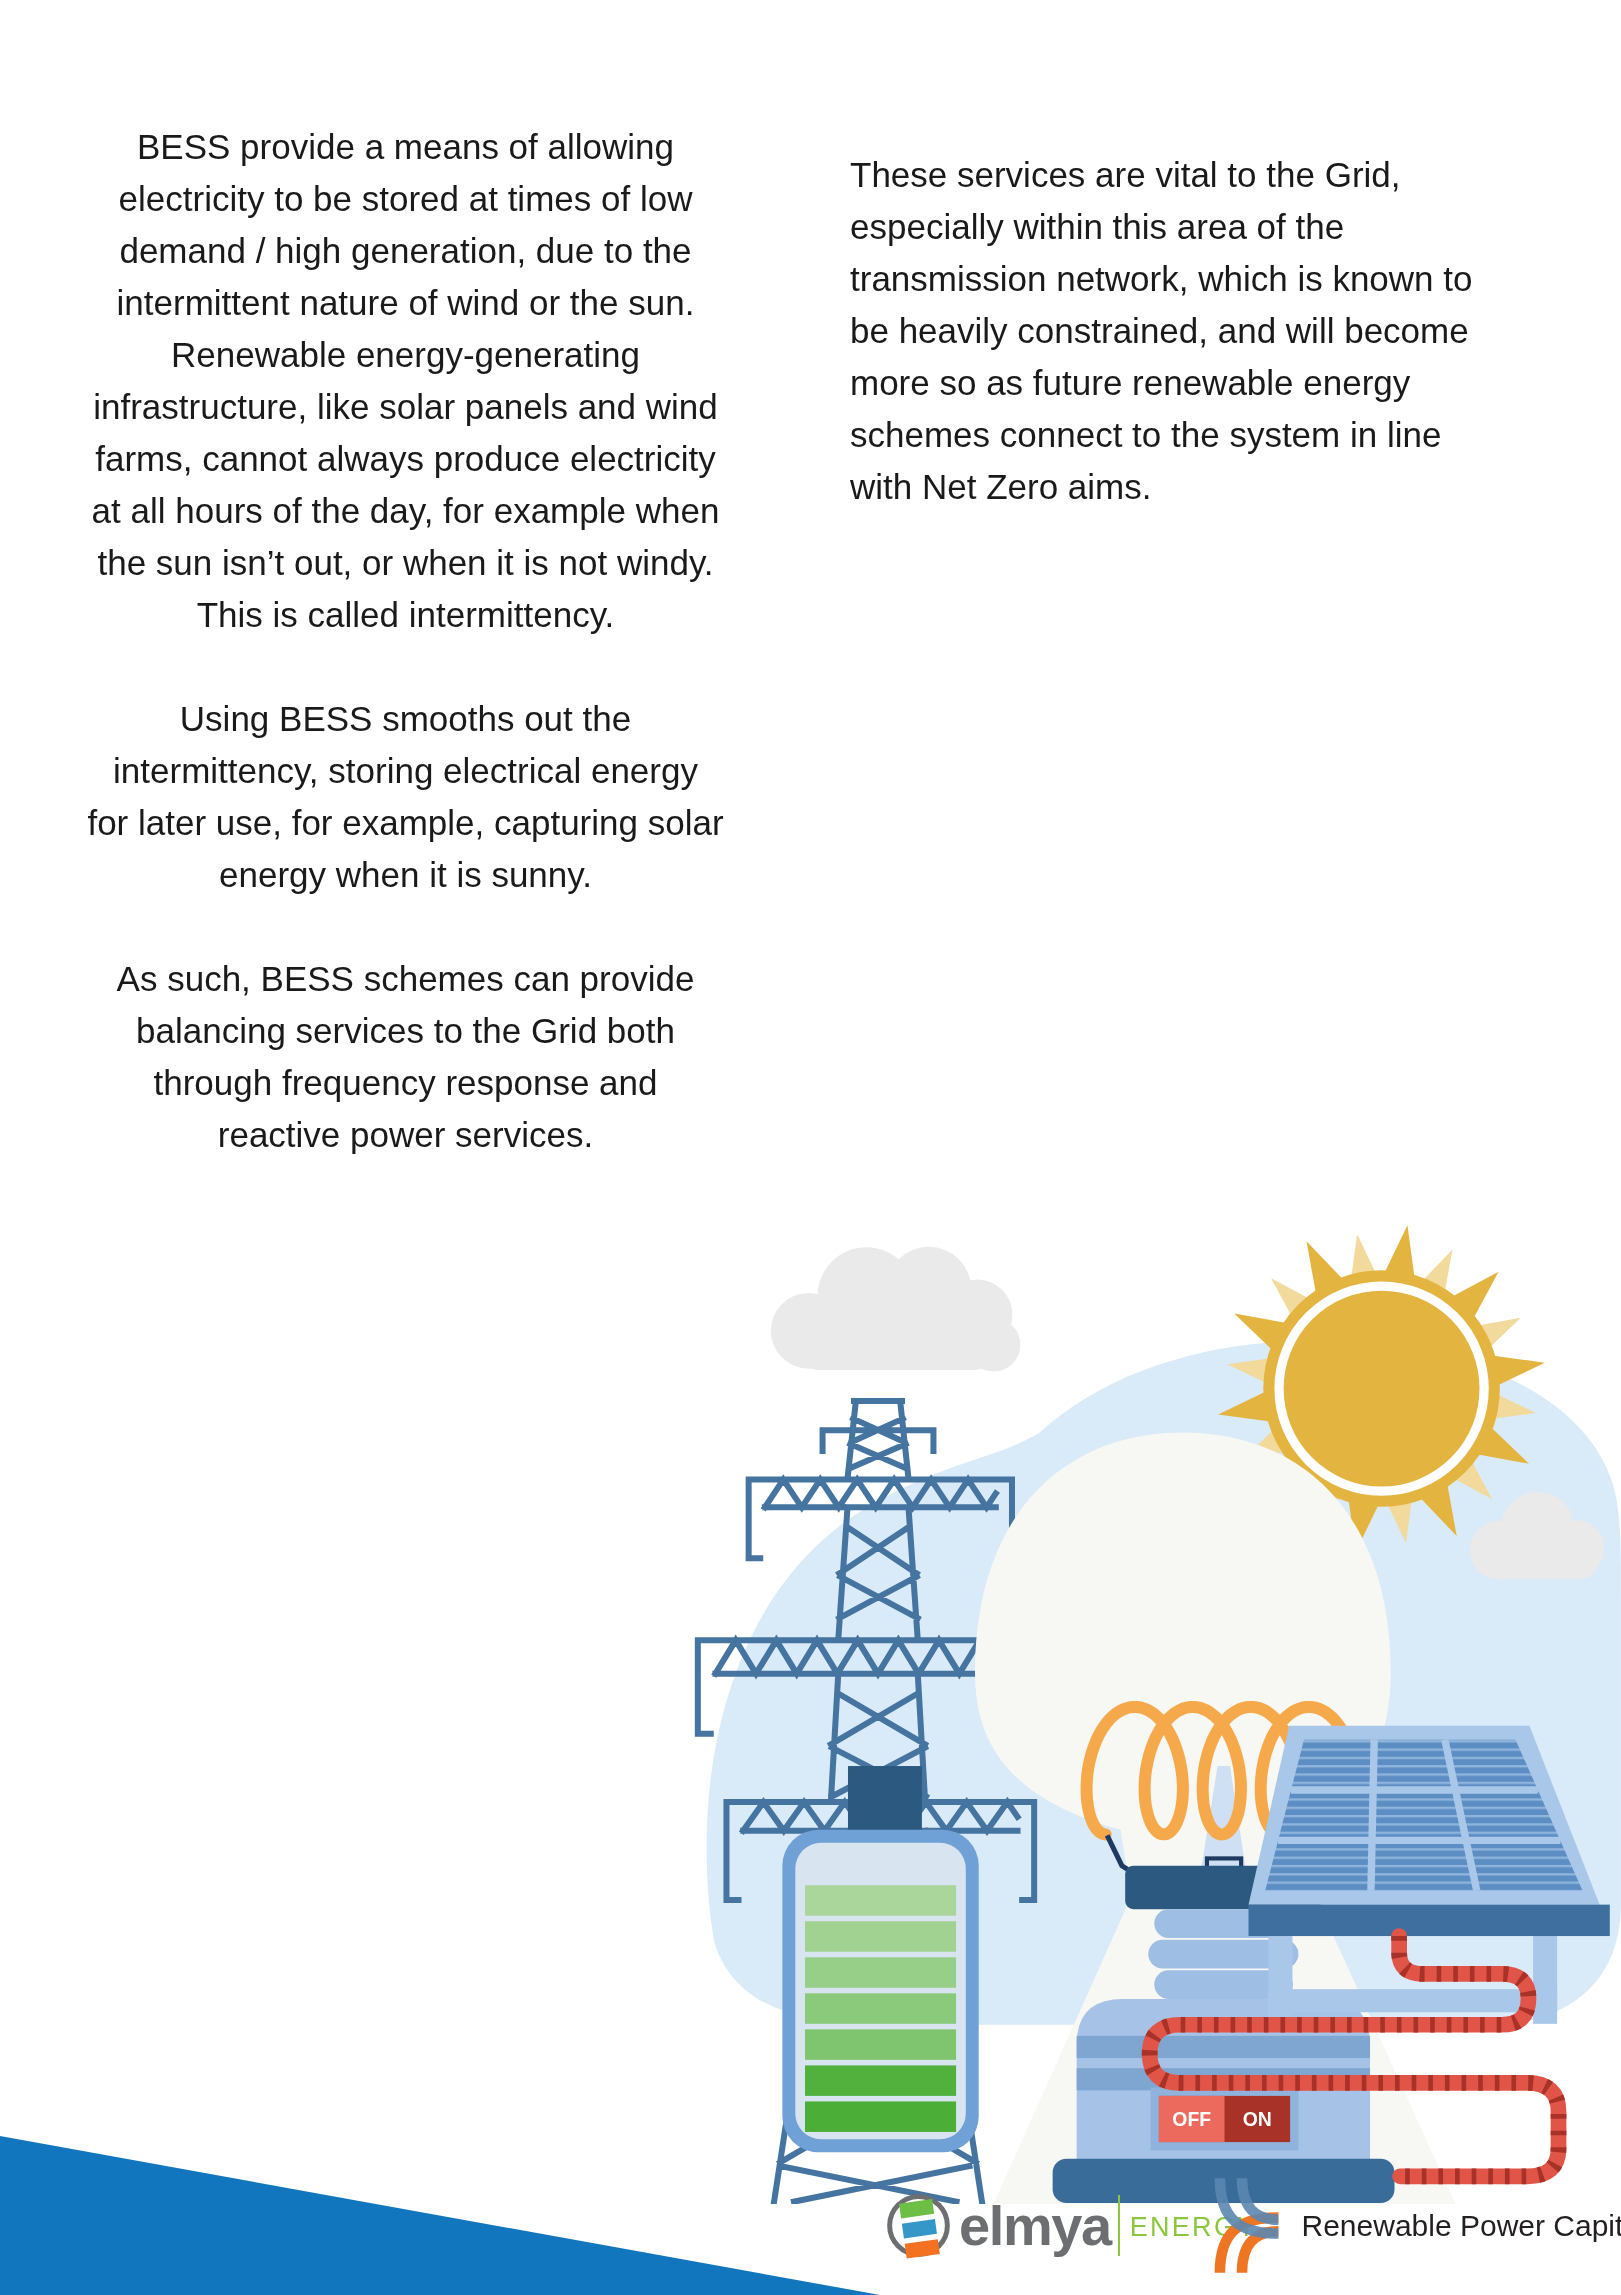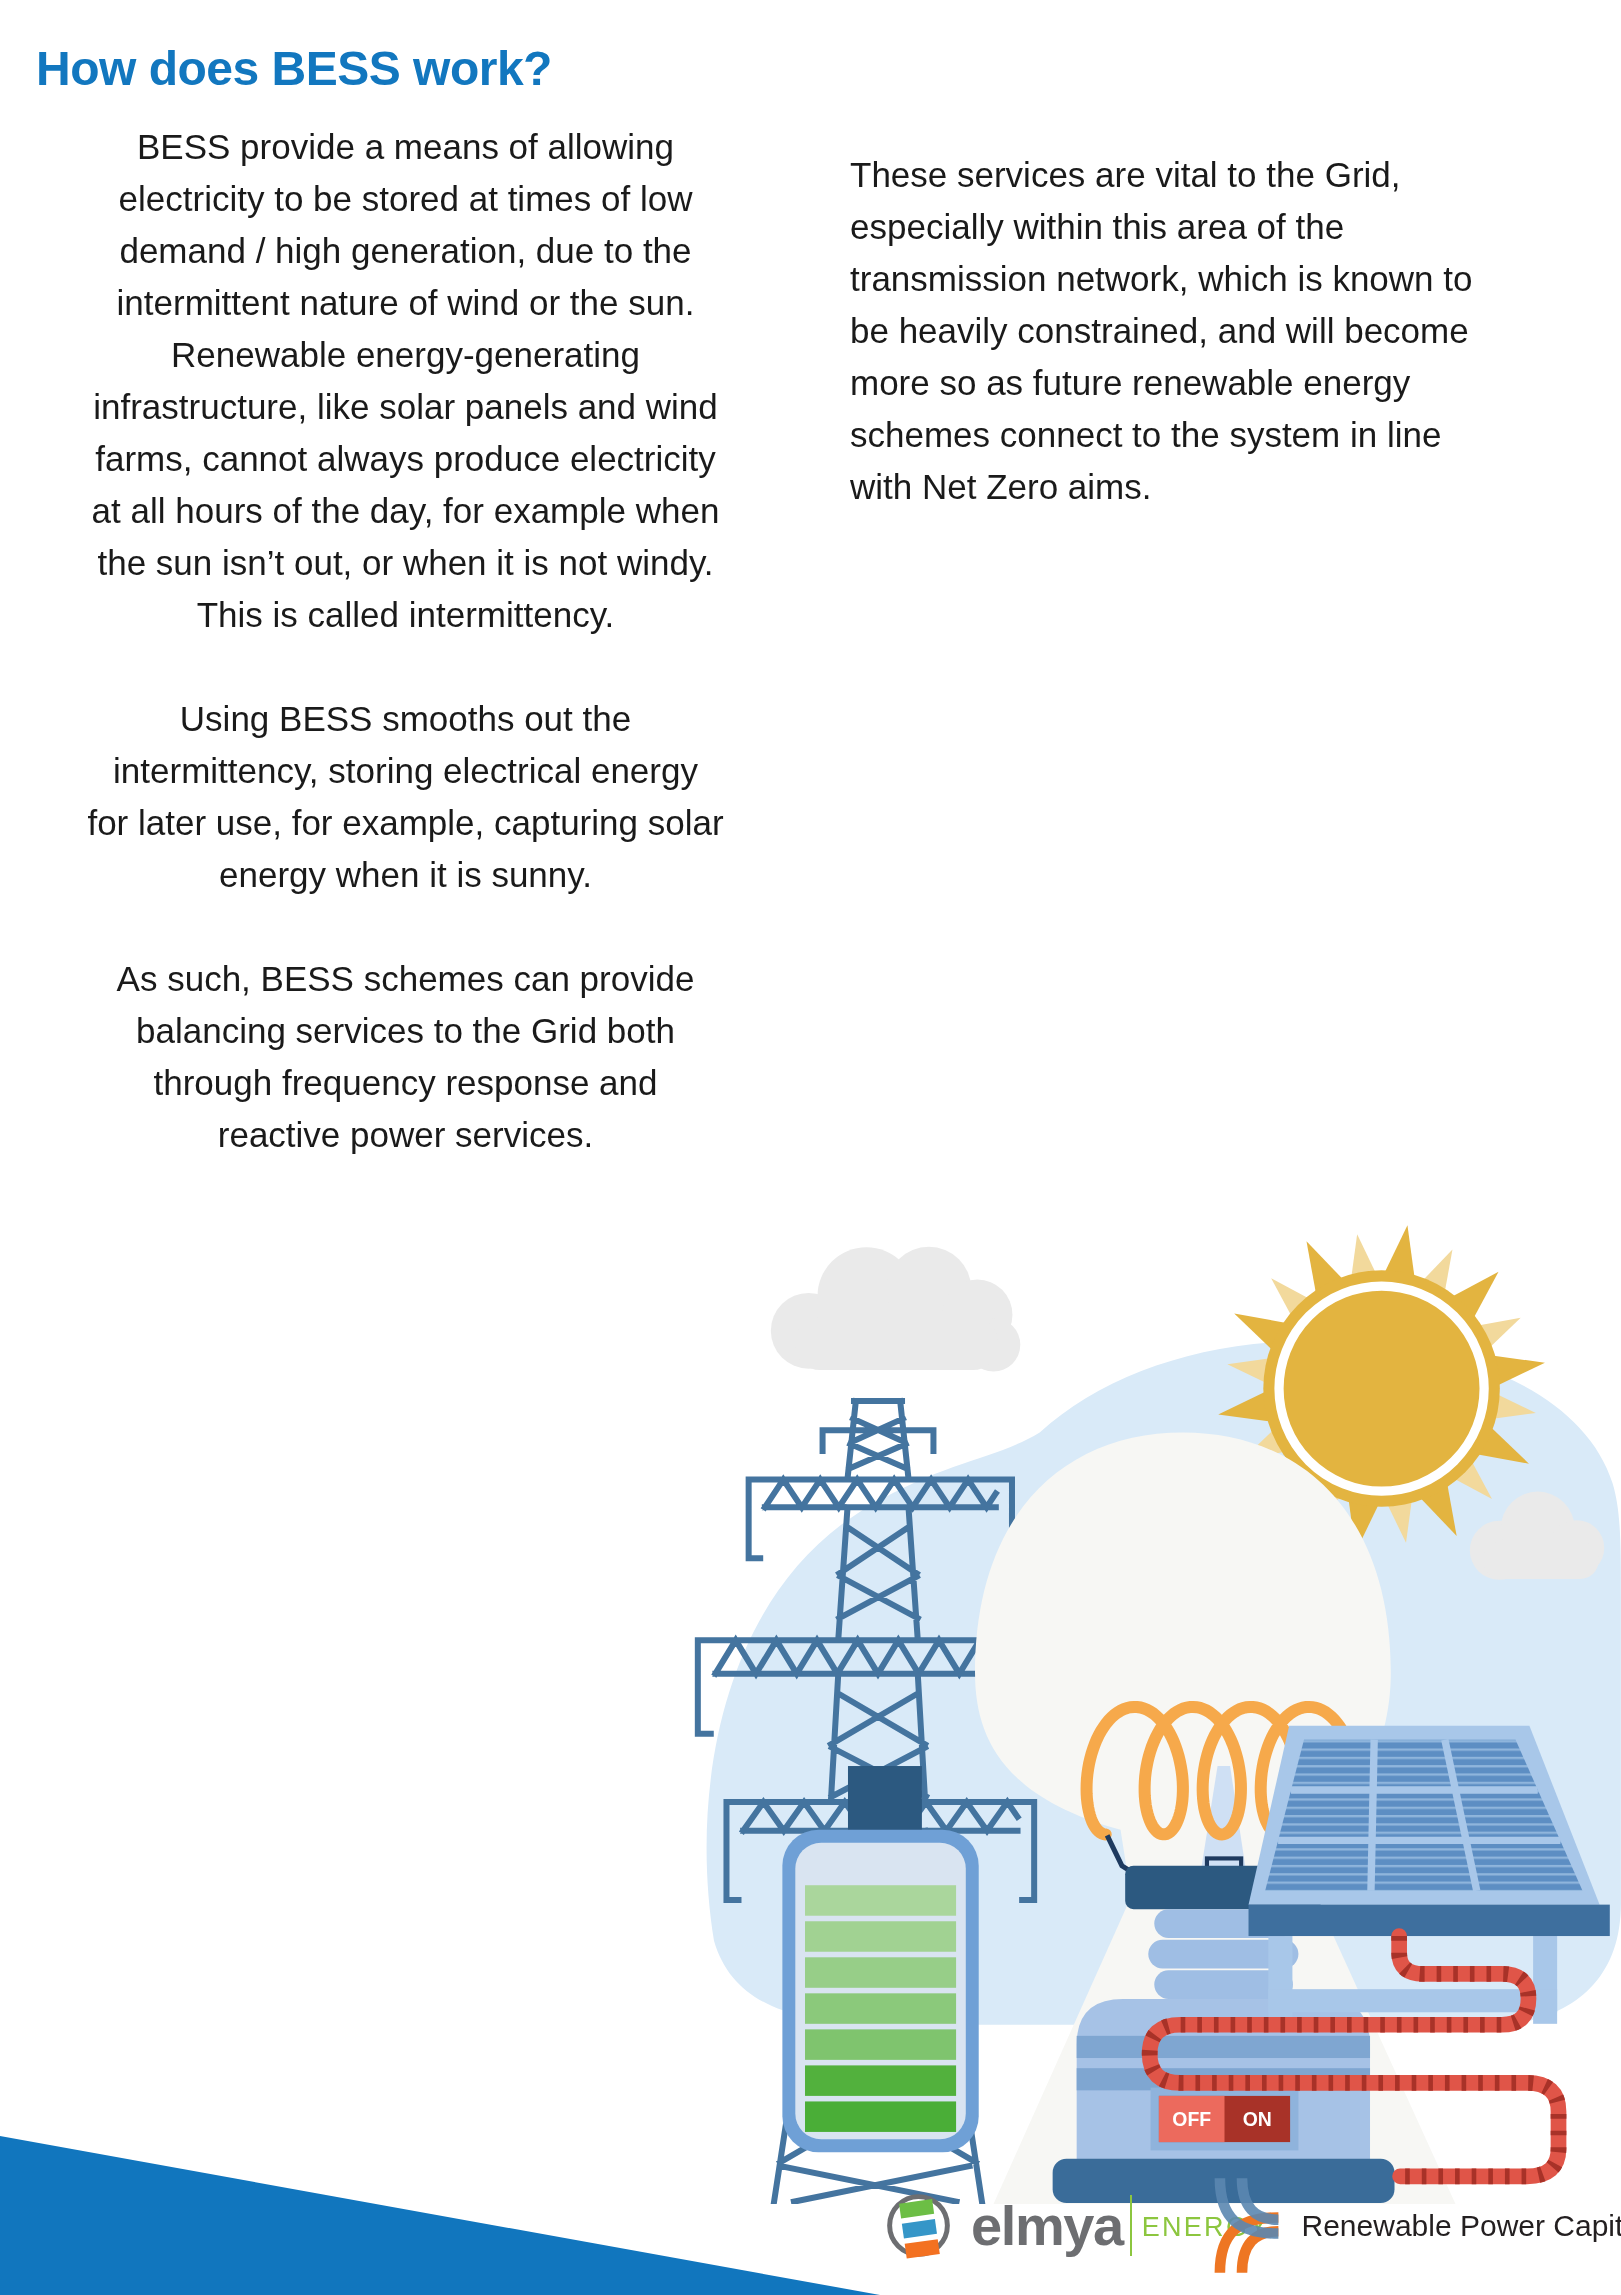--- a/index.html
+++ b/index.html
@@ -23,34 +23,33 @@
   .illustration{position:absolute; left:670px; top:1183px; width:951px; height:1021px;}
 
   .footer-wedge{
     position:absolute; left:0; bottom:0; width:880px; height:159px;
     background:var(--c-band);
     clip-path:polygon(0 0, 100% 100%, 0 100%);
   }
 
   .brand-row{position:absolute; display:flex; align-items:center;}
   .elmya-row{left:878px; top:2185px; height:81px;}
-  .elmya-word{font-size:56px; font-weight:bold; letter-spacing:-1.4px; color:var(--c-elmya_gray); margin-left:12px;}
+  .elmya-word{font-size:56px; font-weight:bold; letter-spacing:-1.4px; color:var(--c-elmya_gray); }
   .elmya-divider{width:2.3px; height:61px; background:var(--c-elmya_green); margin:0 9.2px 0 7.4px;}
   .elmya-energy{font-size:27px; letter-spacing:2.3px; color:var(--c-elmya_green); margin-top:3.7px;}
   .rpc-row{left:1207px; top:2176px; height:99px;}
   .rpc-name{font-size:30px; letter-spacing:0px; color:var(--c-rpc_text); margin-left:18.5px; white-space:nowrap;}
 
   svg text{font-family:"Liberation Sans", sans-serif;}
 </style>
 </head>
 <body>
 
 <div id="page">
 
-  <h1 class="page-title">How does BESS work?</h1>
 
   <div class="col col-left">
     <p>BESS provide a means of allowing
 electricity to be stored at times of low
 demand / high generation, due to the
 intermittent nature of wind or the sun.
 Renewable energy-generating
 infrastructure, like solar panels and wind
 farms, cannot always produce electricity
 at all hours of the day, for example when

